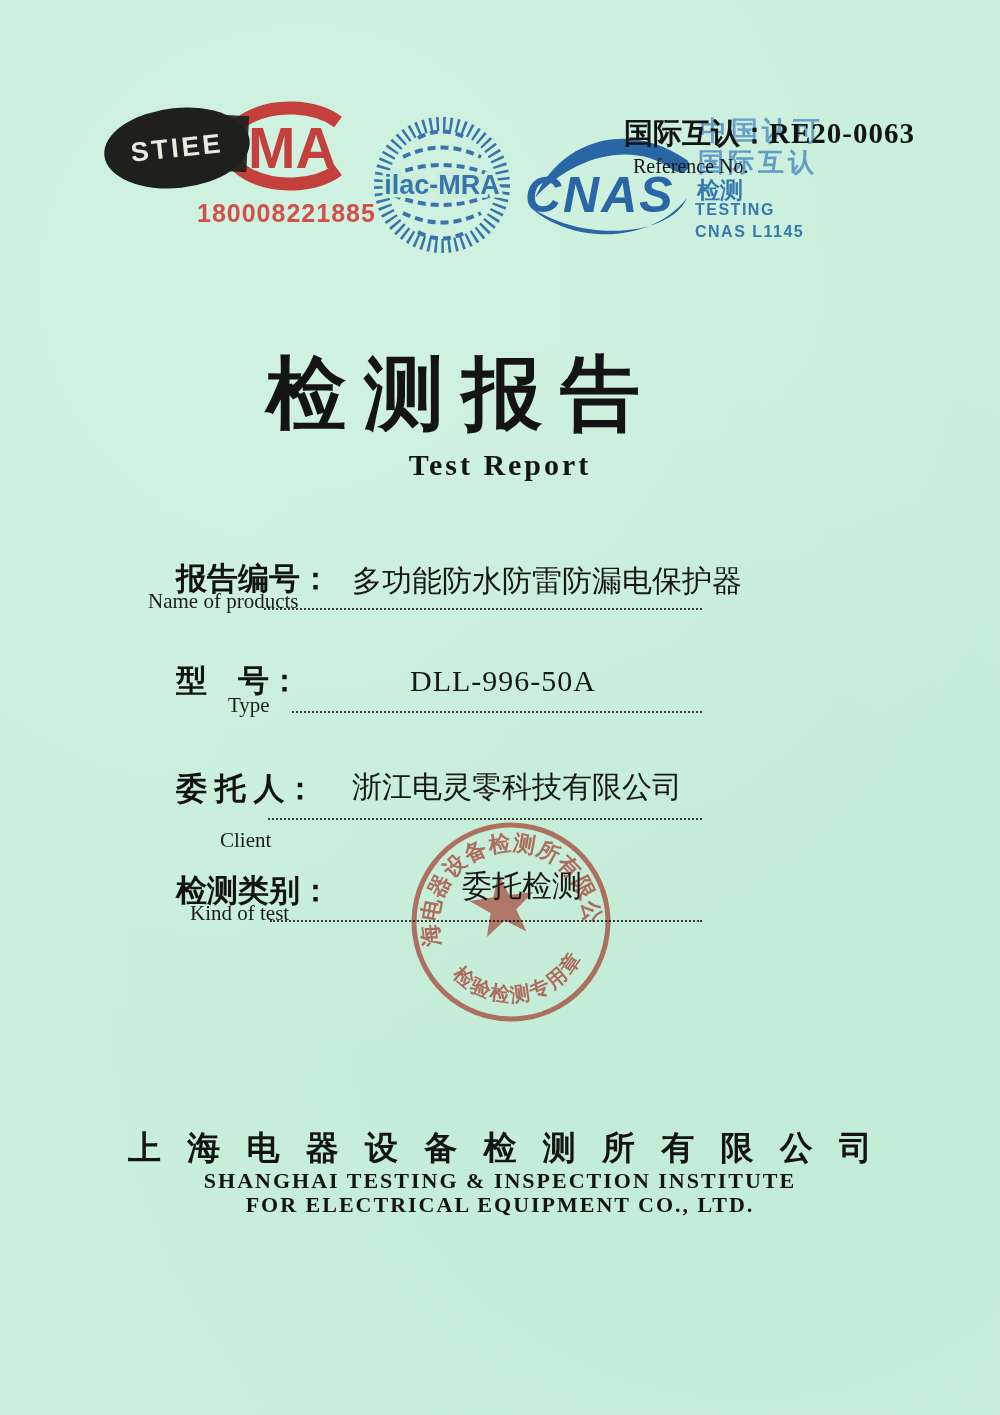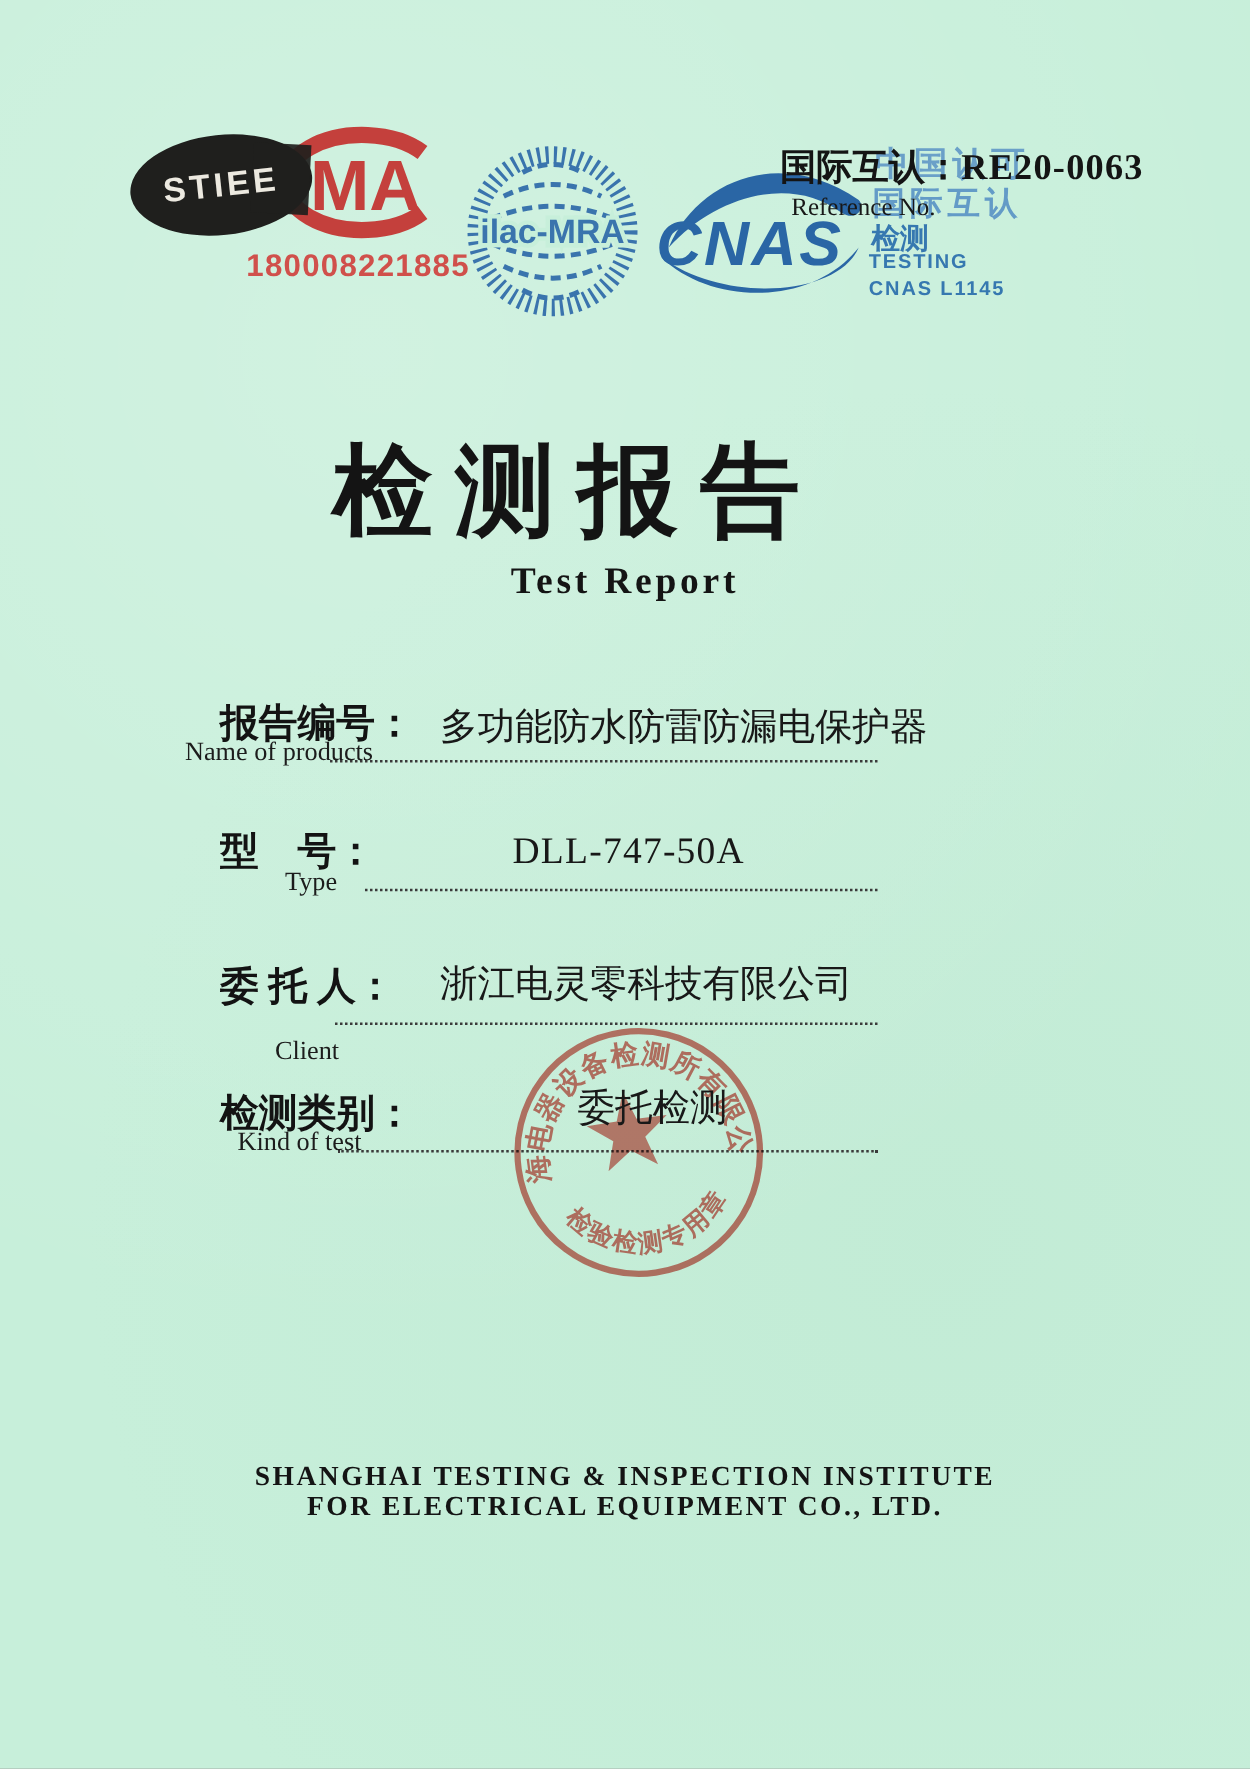--- a/index.html
+++ b/index.html
@@ -158,21 +158,21 @@
 
   <div class="abs title-zh">检测报告</div>
   <div class="abs title-en">Test Report</div>
 
   <div class="abs zh-label r1-zh">报告编号：</div>
   <div class="abs field-val r1-val">多功能防水防雷防漏电保护器</div>
   <div class="abs en-label r1-en">Name of products</div>
   <div class="abs dots r1-dots"></div>
 
   <div class="abs zh-label r2-zh">型　号：</div>
-  <div class="abs field-val r2-val">DLL-747-50A</div>
+  <div class="abs field-val r2-val">DLL-996-50A</div>
   <div class="abs en-label r2-en">Type</div>
   <div class="abs dots r2-dots"></div>
 
   <div class="abs zh-label r3-zh">委 托 人：</div>
   <div class="abs field-val r3-val">浙江电灵零科技有限公司</div>
   <div class="abs en-label r3-en">Client</div>
   <div class="abs dots r3-dots"></div>
 
   <div class="abs zh-label r4-zh">检测类别：</div>
   <div class="abs field-val r4-val">委托检测</div>
@@ -187,16 +187,17 @@
     <circle r="97" fill="none" stroke="#d7544b" stroke-width="5" opacity="0.9"></circle>
     <polygon points="0,-34 -8,-11 -32.3,-10.5 -12.9,4.2 -20,27.5 0,13.6 20,27.5 12.9,4.2 32.3,-10.5 8,-11" transform="translate(-6,-16)" fill="#d7544b" opacity="0.85"></polygon>
     <text font-size="22" font-weight="bold" fill="#d7544b" opacity="0.92" letter-spacing="1">
       <textPath href="#arcTop" startOffset="50%" text-anchor="middle">上海电器设备检测所有限公司</textPath>
     </text>
     <text font-size="20" font-weight="bold" fill="#d7544b" opacity="0.92" letter-spacing="2">
       <textPath href="#arcBottom" startOffset="50%" text-anchor="middle">检验检测专用章</textPath>
     </text>
   </svg>
 
+  <div class="abs f-zh">上 海 电 器 设 备 检 测 所 有 限 公 司</div>
   <div class="abs f-en1">SHANGHAI TESTING &amp; INSPECTION INSTITUTE</div>
   <div class="abs f-en2">FOR ELECTRICAL EQUIPMENT CO., LTD.</div>
 
 </div>
 
 </body></html>

